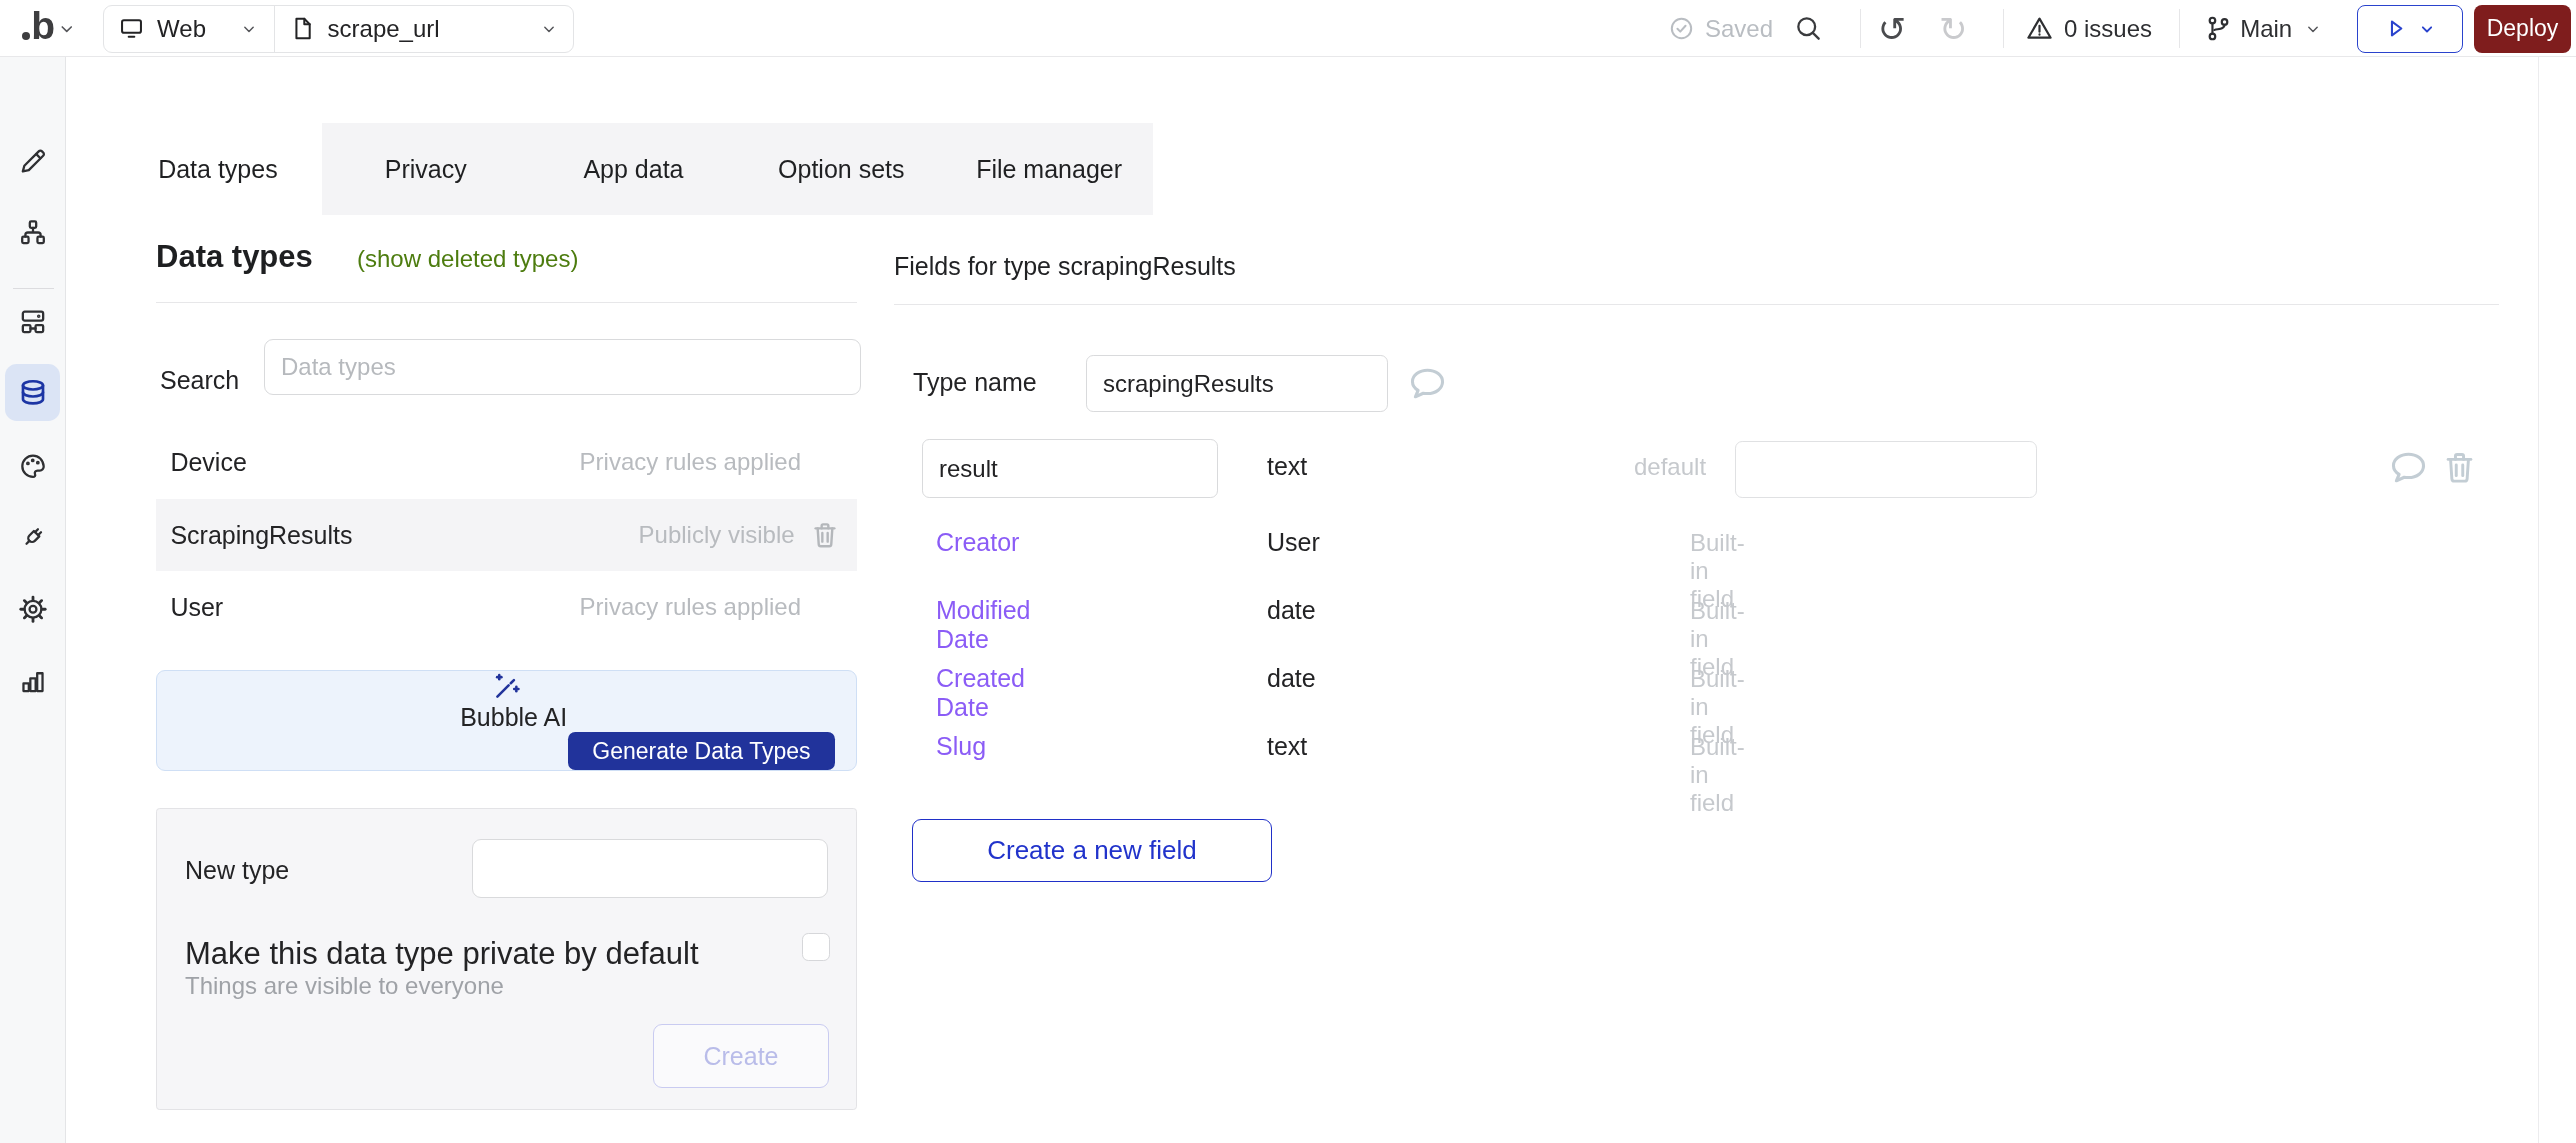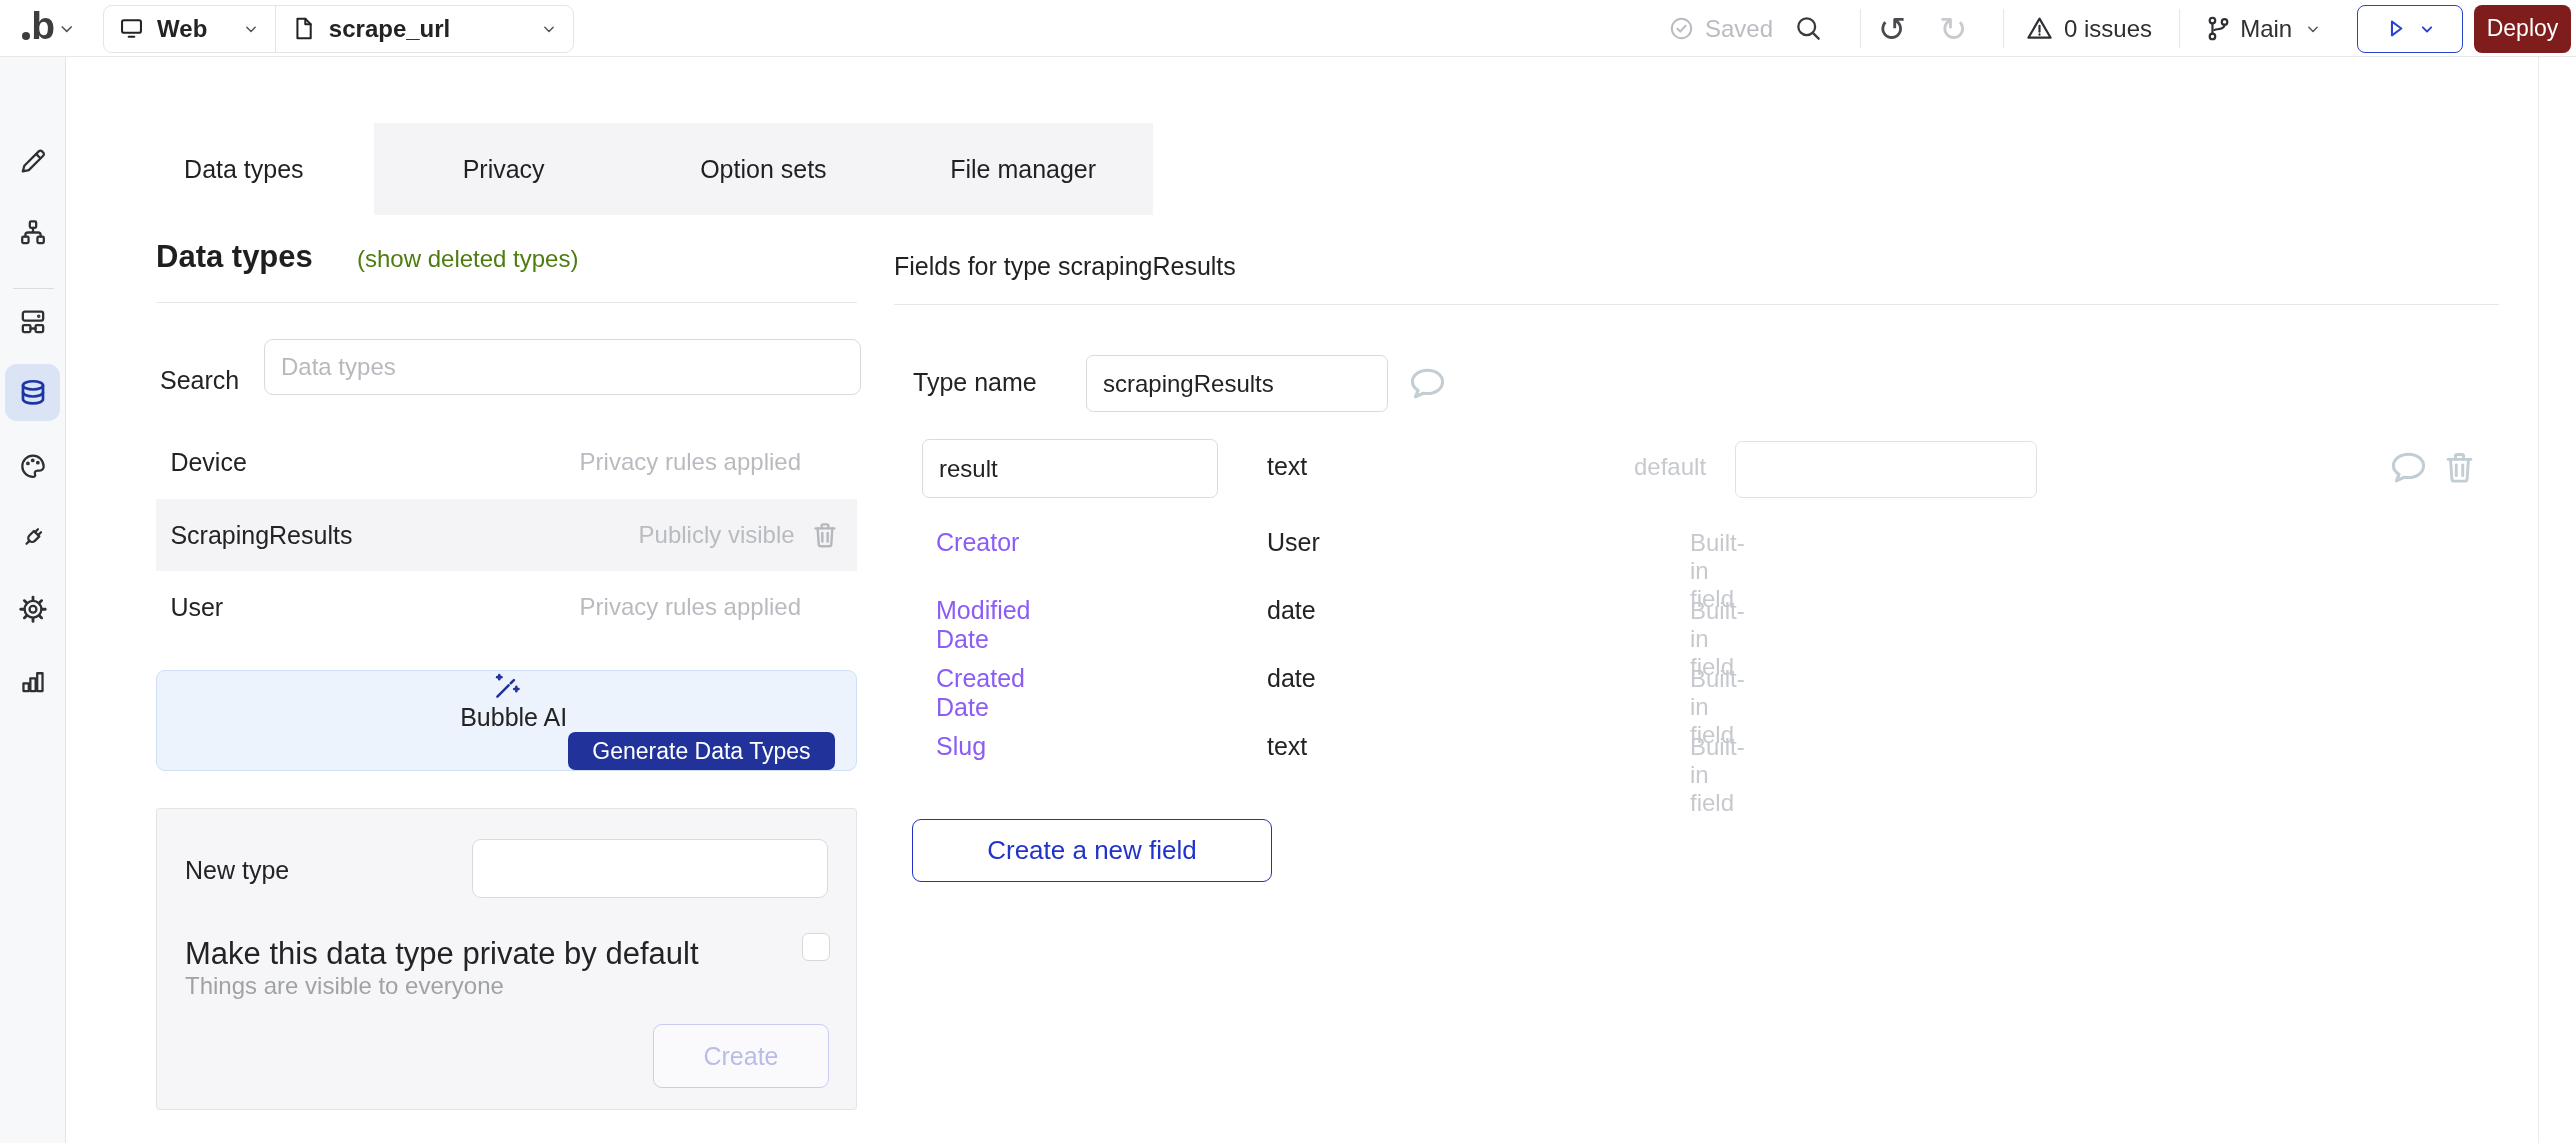--- a/index.html
+++ b/index.html
@@ -7,21 +7,21 @@
   .page { position:relative; width:2576px; height:1143px; }
   svg { display:block; }
   .ic { stroke:currentColor; fill:none; stroke-width:1.8; stroke-linecap:round; stroke-linejoin:round; }
 
   
   .hdr { position:absolute; top:0; left:0; width:2576px; height:57px; background:#fff; border-bottom:0.9px solid #e8e8ea; z-index:10; }
   .logo { position:absolute; left:21.5px; top:5.4px; display:flex; align-items:flex-end; color:#3d3d3f; cursor:pointer; }
   .logo-b { font-size:39px; font-weight:700; line-height:41px; }
   .logo-dot { width:8px; height:8px; border-radius:50%; background:#3d3d3f; margin:0 1.8px 6.3px 0; }
   .logo-chev { position:absolute; left:56px; top:18px; color:#55565a; }
-  .selector { position:absolute; left:103px; top:4.5px; width:471px; height:48px; border:1.3px solid #e3e4e6; border-radius:9px; display:flex; align-items:flex-end; background:#fff;font-weight:bold; }
+  .selector { position:absolute; left:103px; top:4.5px; width:471px; height:48px; border:1.3px solid #e3e4e6; border-radius:9px; display:flex; align-items:flex-end; background:#fff; }
   .sel-part { display:flex; align-items:center; height:100%; padding:0 14.4px; gap:11.7px; font-size:24px; color:#232325; cursor:pointer; }
   .sel-div { width:0.9px; height:100%; background:#e3e4e6; }
   .sel-page { flex:1; }
   .sel-spacer { flex:1; }
   .hgray { color:#b9bdc2; }
   .hdr-item { position:absolute; top:0; height:57px; display:flex; align-items:center; gap:10px; font-size:24px; }
   .hsep { position:absolute; top:9px; width:0.9px; height:39px; background:#e6e6e8; }
   .uglyph { font-size:34px; line-height:34px; font-family:"DejaVu Sans",sans-serif; cursor:pointer; }
   .undo { color:#4a4b4e; }
   .redo { color:#c9cacd; }
@@ -283,20 +283,21 @@
           <rect x="9.9" y="10.5" width="4.2" height="10"></rect>
           <rect x="15.3" y="6.5" width="4.2" height="14"></rect>
         </svg>
     </span>
   </div>
   <div class="right-edge"></div>
 
   <div class="tabs">
     <div class="tab active">Data types</div>
     <div class="tab">Privacy</div>
+    <div class="tab">App data</div>
     <div class="tab">Option sets</div>
     <div class="tab">File manager</div>
   </div>
 
   <div class="lp-title">Data types</div>
   <div class="lp-show-del">(show deleted types)</div>
   <div class="lp-divider"></div>
 
   <div class="lp-search">
     <span class="lp-search-label">Search</span>

